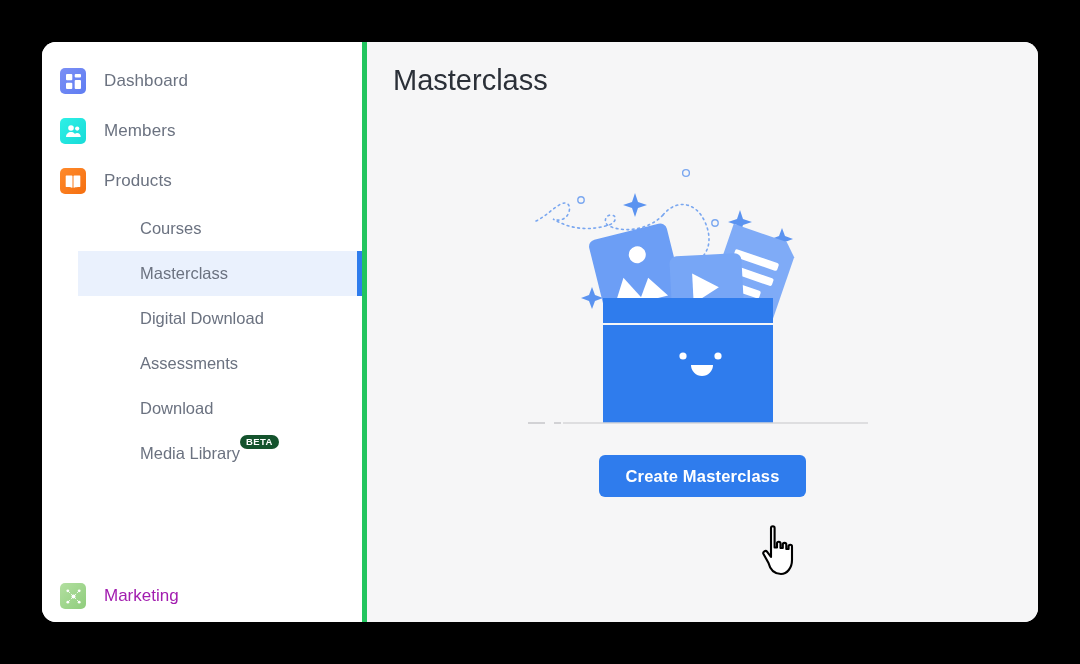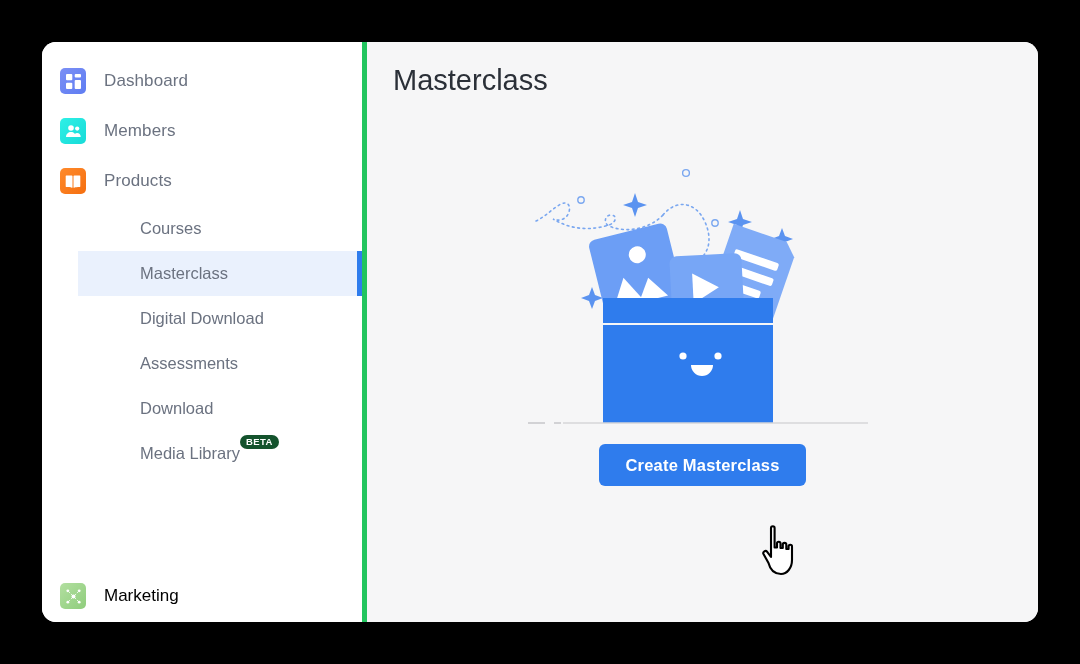--- a/index.html
+++ b/index.html
@@ -102,21 +102,21 @@
     display: flex;
     align-items: center;
     padding-left: 18px;
     cursor: pointer;
   }
   .marketing-row .ico {
     width: 26px; height: 26px; border-radius: 5px;
     flex: 0 0 26px; margin-right: 18px;
     display:flex; align-items:center; justify-content:center;
   }
-  .marketing-row .label { font-size: 17px; color: #000000; }
+  .marketing-row .label { font-size: 17px; color: #a21caf; }
 
   
   #main {
     flex: 1 1 auto;
     background: #f6f6f7;
     position: relative;
   }
   #page-title {
     position: absolute;
     left: 26px; top: 22px;
@@ -130,21 +130,21 @@
     left: 0; right: 0;
     top: 118px;
     display: flex;
     flex-direction: column;
     align-items: center;
   }
 
   #illustration { width: 360px; height: 265px; display:block; }
 
   #create-btn {
-    margin-top: 19px;
+    margin-top: 30px;
     background: #2f7ced;
     color: #ffffff;
     border: none;
     border-radius: 6px;
     font-family: "Liberation Sans", sans-serif;
     font-size: 16.5px;
     font-weight: bold;
     padding: 0 26px;
     height: 42px;
     cursor: pointer;

